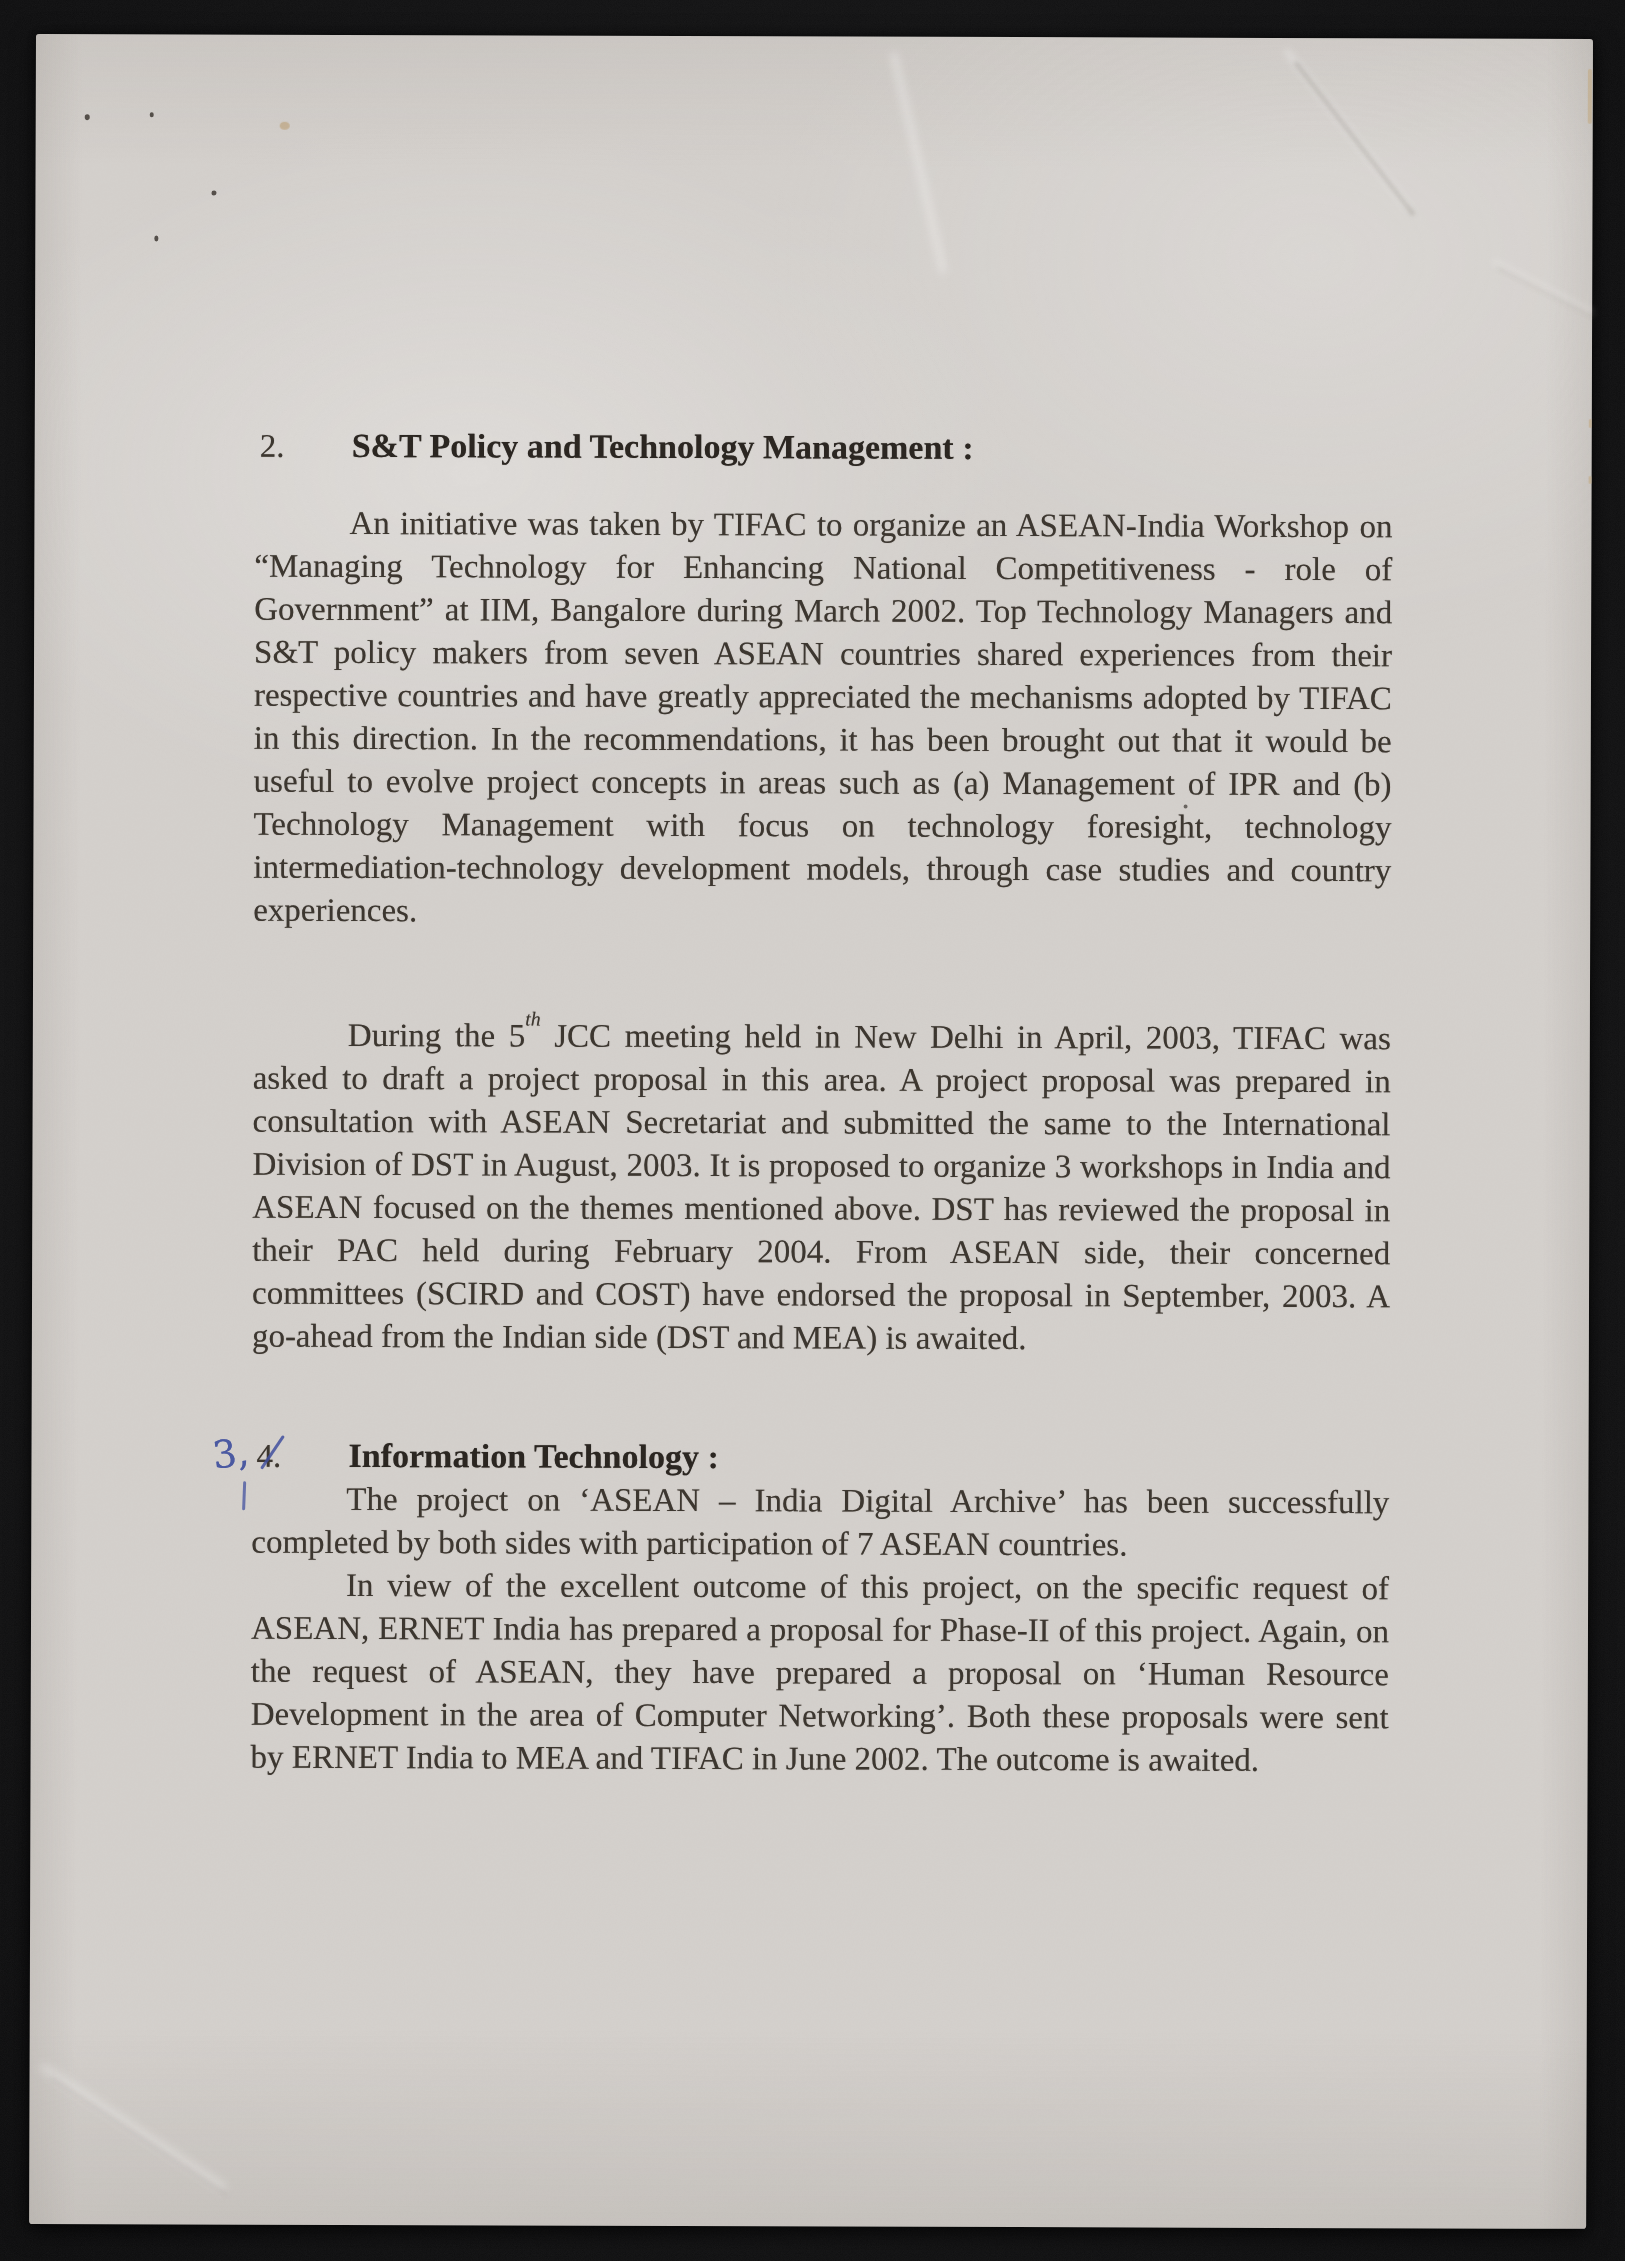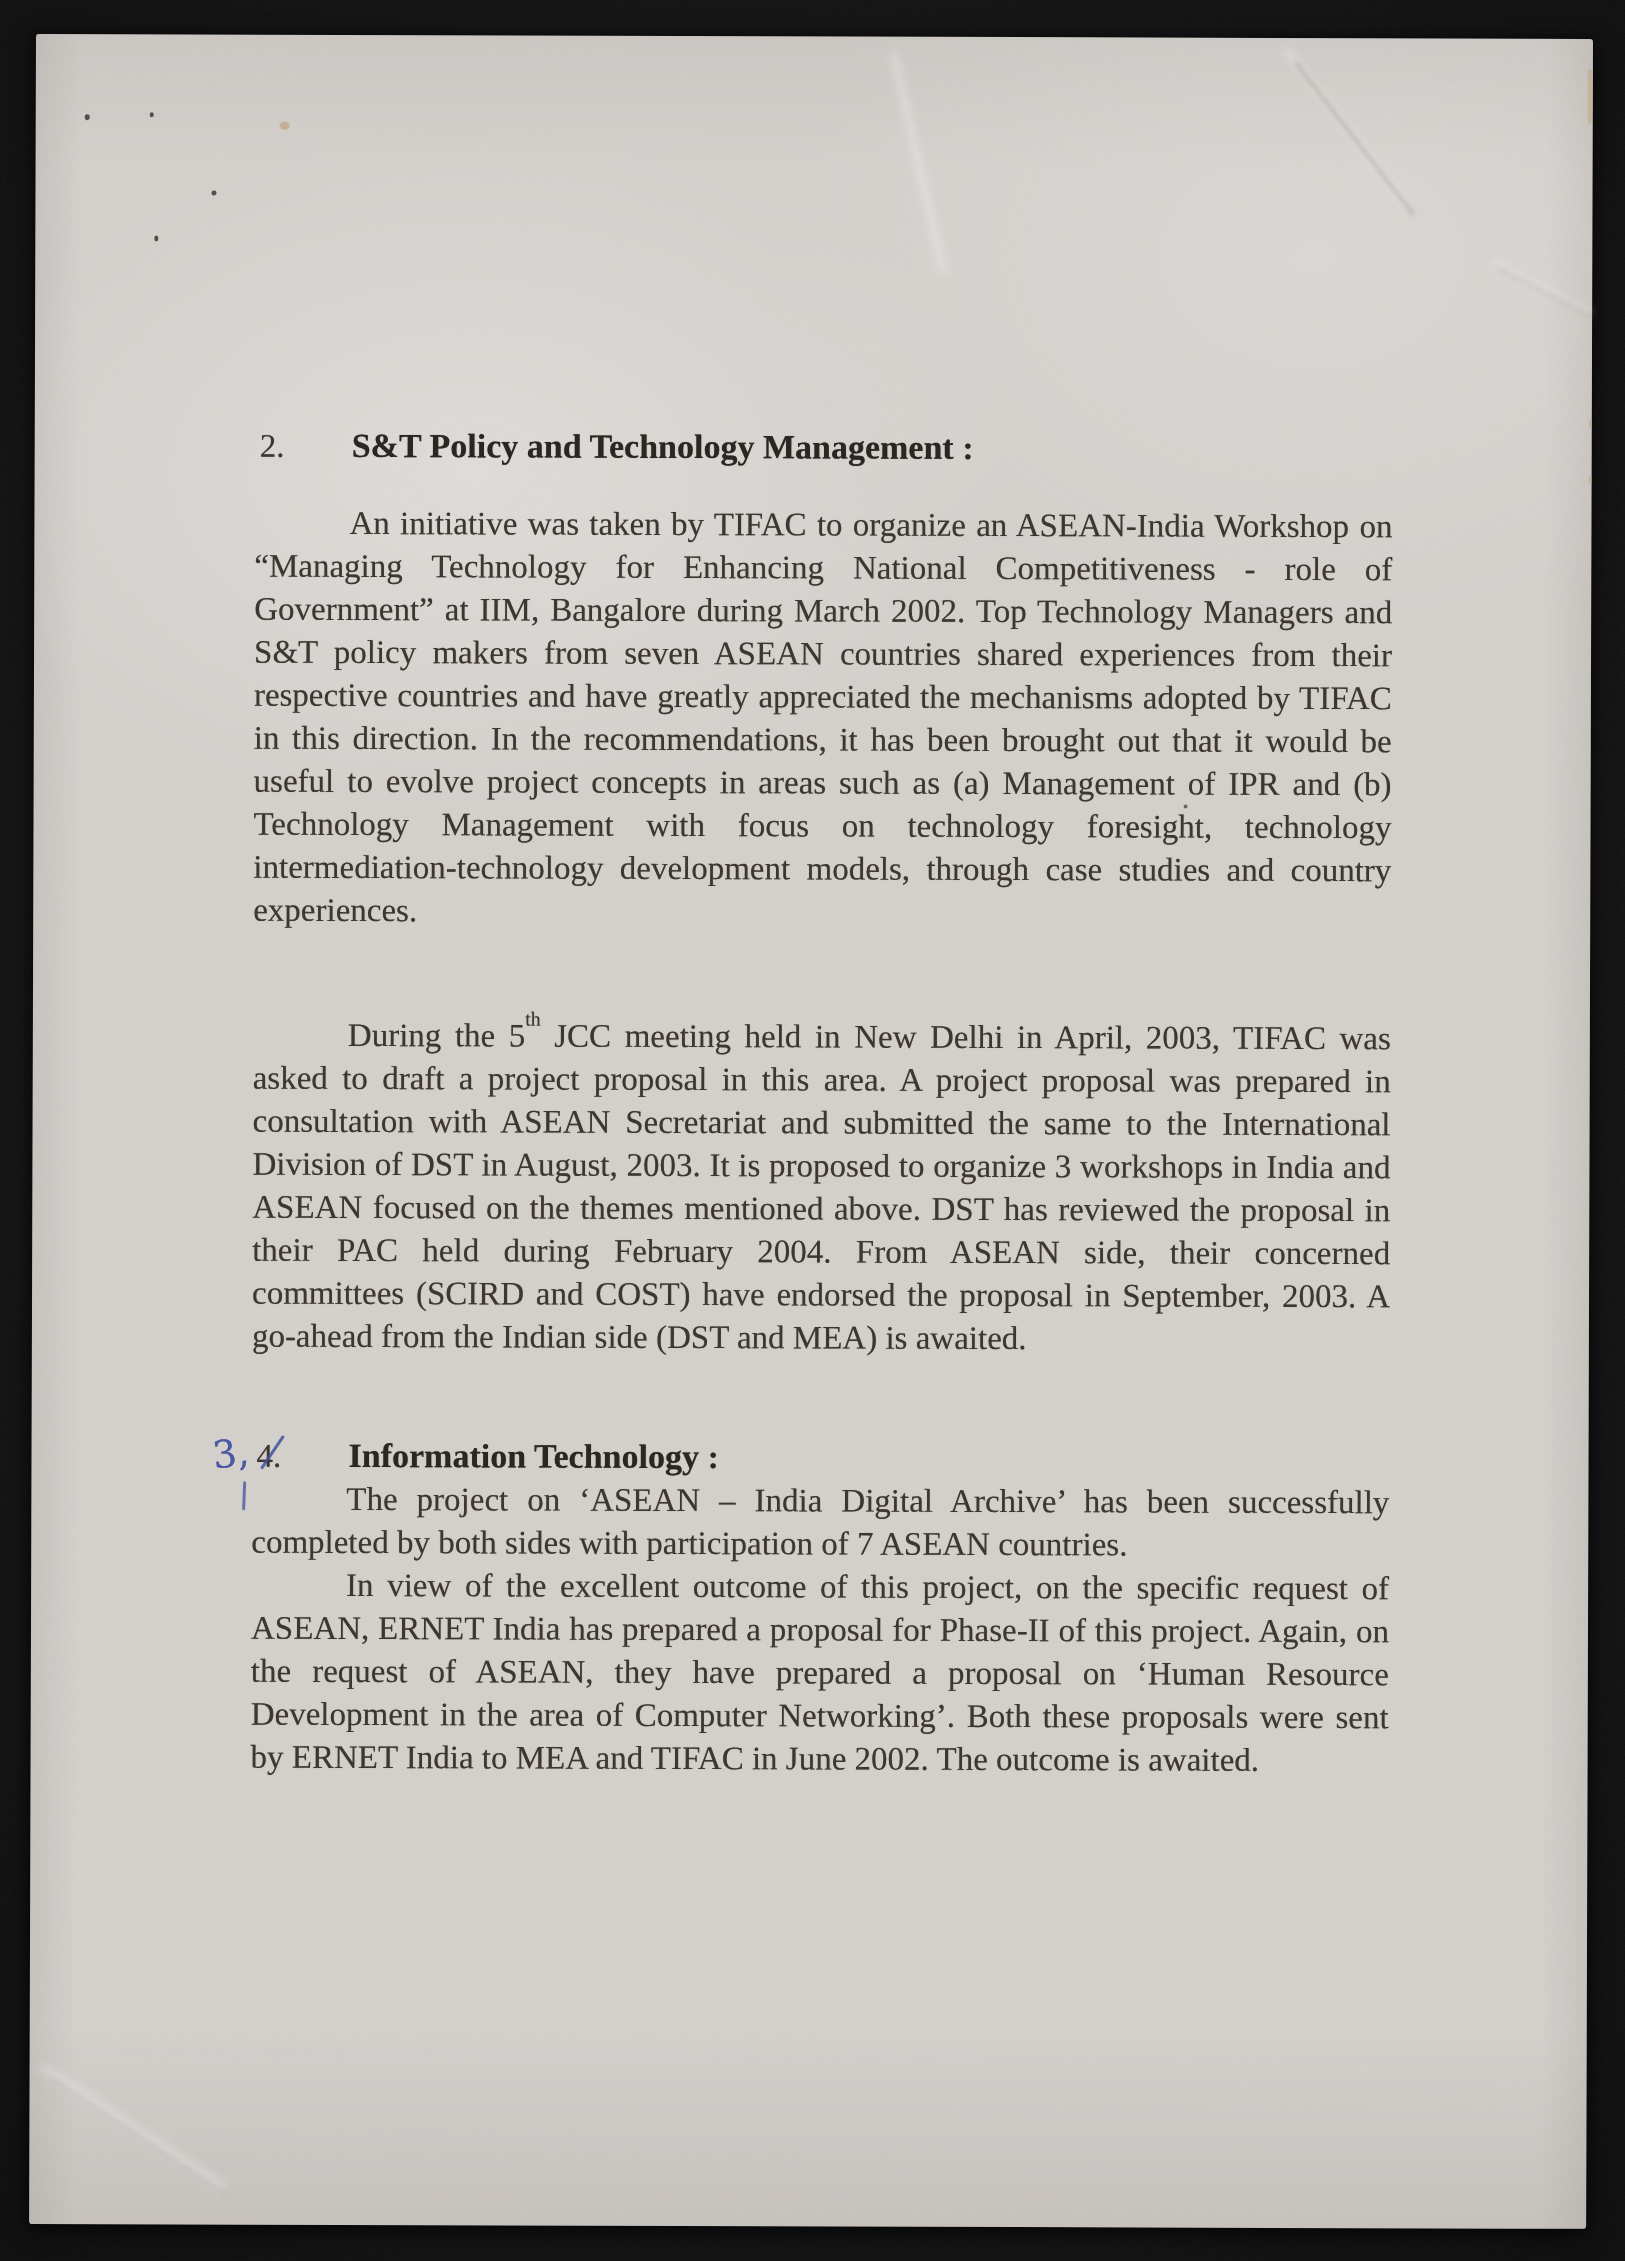--- a/index.html
+++ b/index.html
@@ -70,21 +70,21 @@
   .sec-num { display: inline-block; width: 97px; padding-left: 5px; box-sizing: border-box; }
   .sec-title { font-weight: bold; font-size: 34px; color: #28231e; text-shadow: 0 0 0.8px rgba(40,35,30,.6); }
   .sec-colon { font-weight: bold; color: #28231e; margin-left: 8.8px; }
 
   .para { margin: 0; text-align: justify; text-indent: 95px; }
   .para.p-workshop { position: absolute; left: 220px; top: 467px;  width: 1138px; }
   .para.p-jcc      { position: absolute; left: 220px; top: 979px; width: 1138px; }
   .flow-it         { position: absolute; left: 220px; top: 1399px; width: 1138px; }
   .flow-it .sec-heading { position: static; }
 
-  sup { font-size: .6em; line-height: 0; position: relative; top: -.45em; }
+  sup { font-size: .6em; line-height: 0; position: relative; top: -.45em; font-style: italic; }
 
   
   .h-it { position: relative; }
   .hand-num {
     position: absolute; left: -39px; top: 1.3px;
     font-family: "DejaVu Serif", serif;
     font-size: 38px; line-height: 38px;
     color: #3e4e9e; opacity: .92;
     transform: rotate(-7deg);
     text-shadow: 0 0 0.6px rgba(62,78,158,.8);

